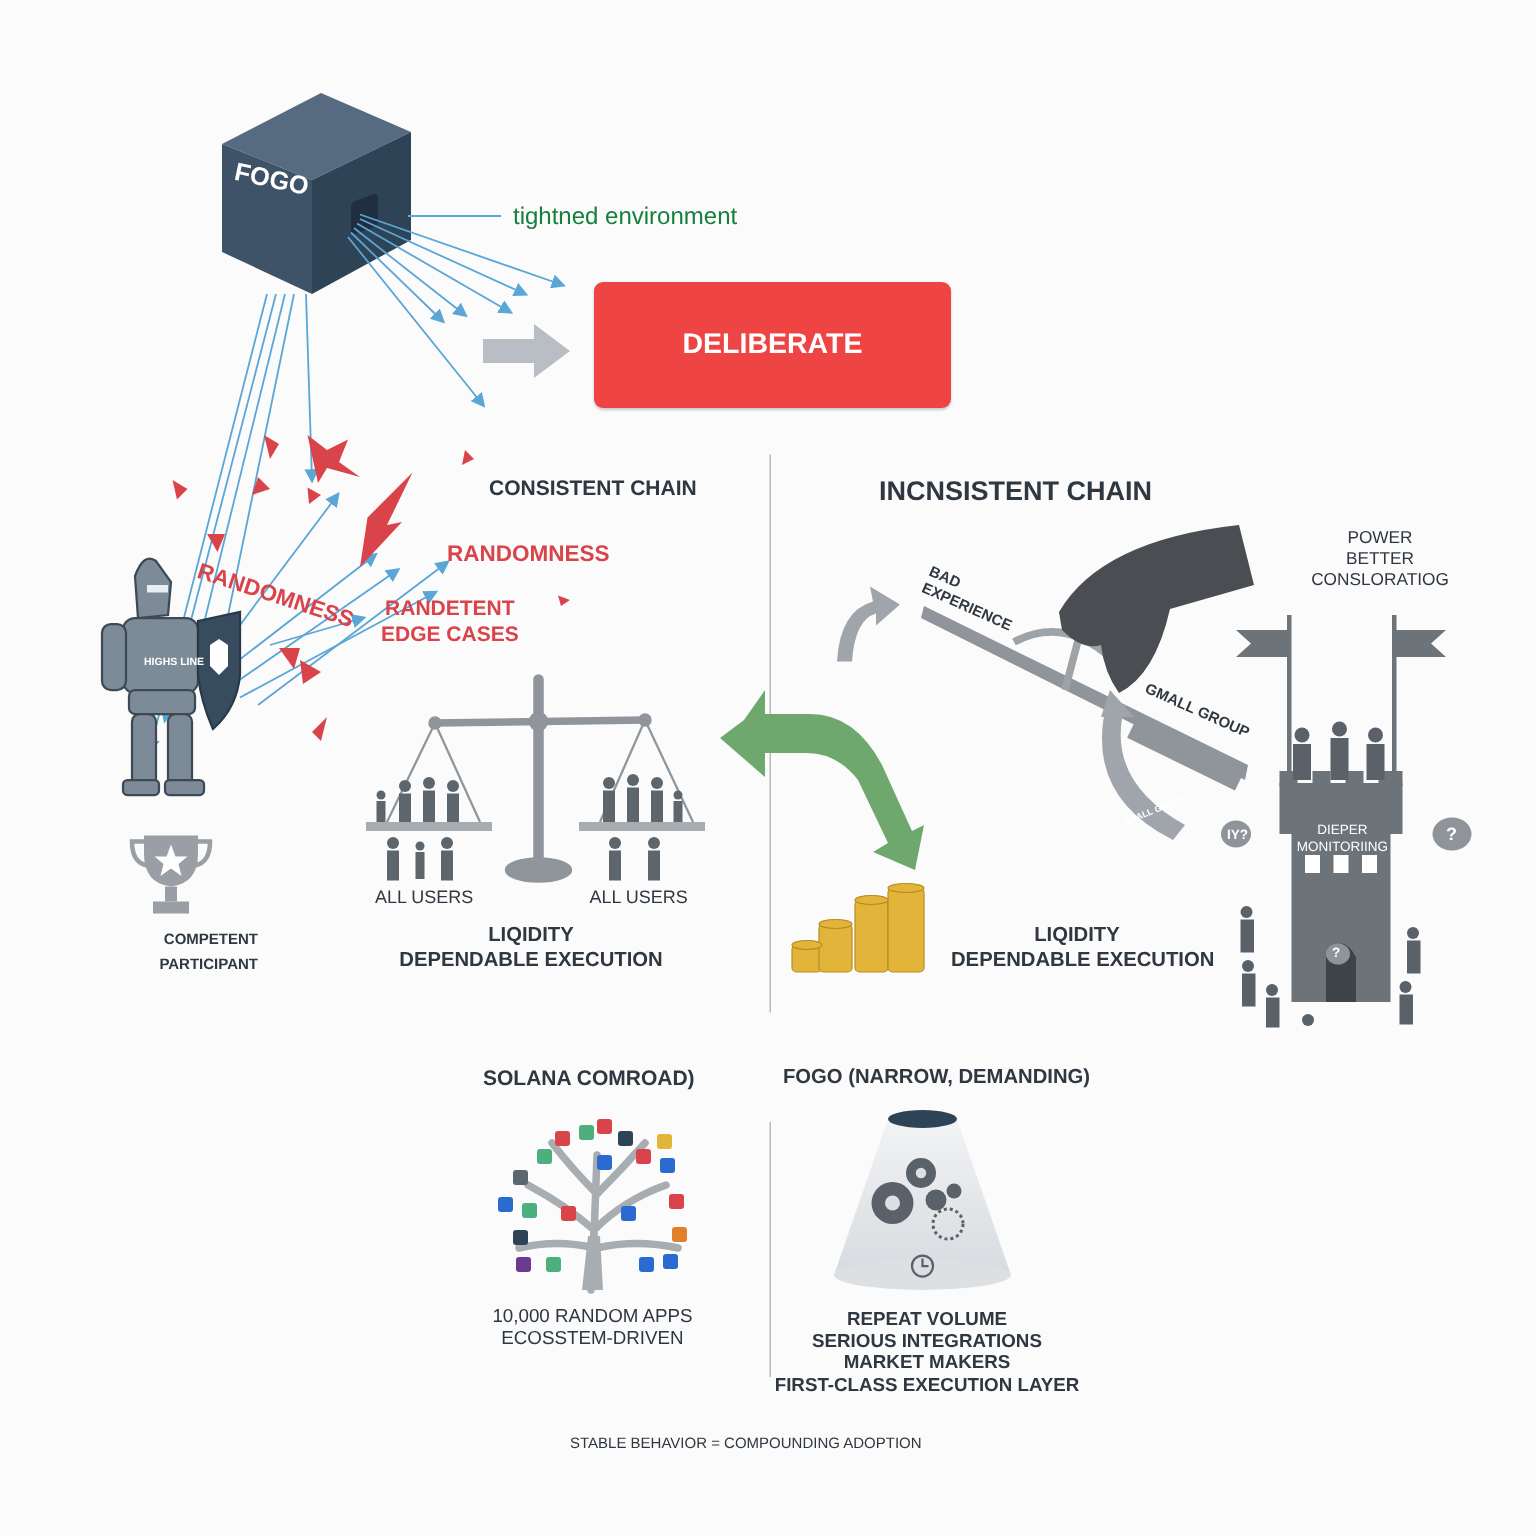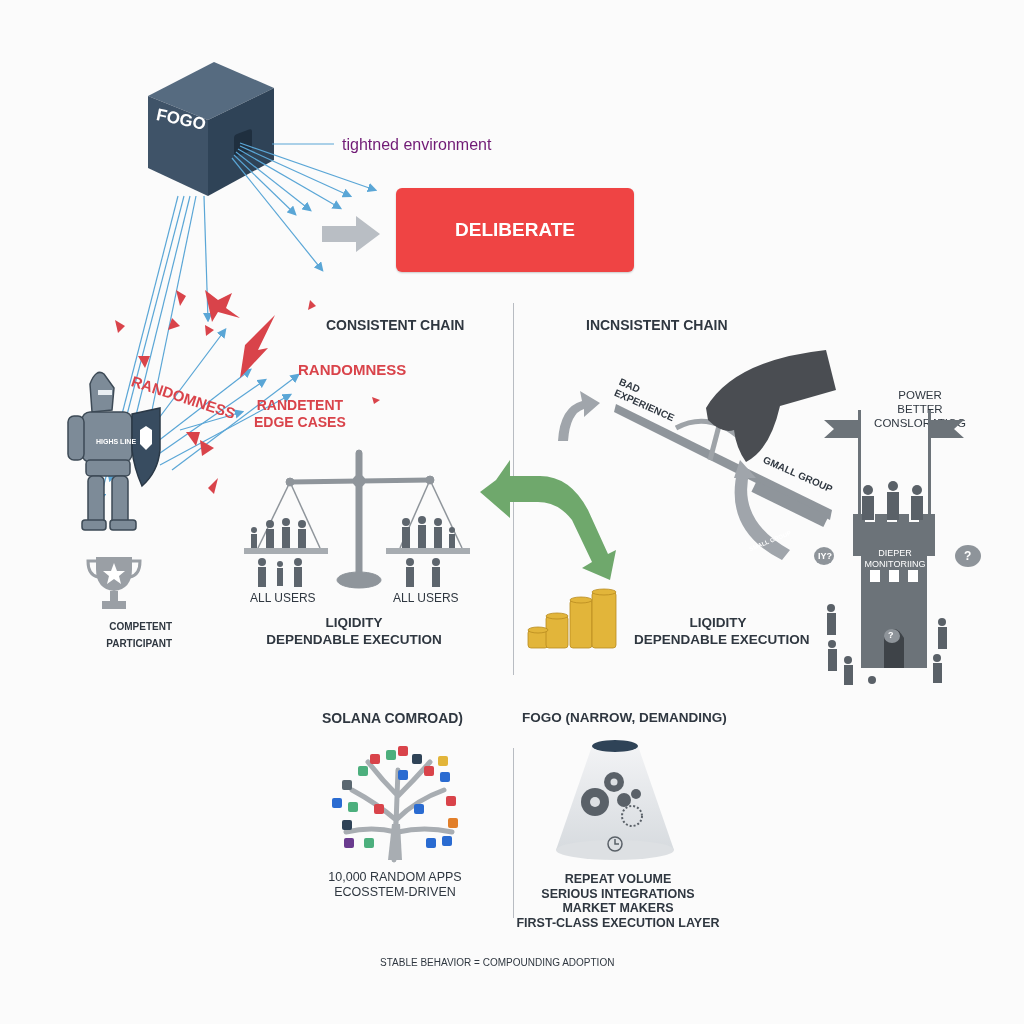--- a/index.html
+++ b/index.html
@@ -46,21 +46,21 @@
     <line x1="204" y1="196" x2="208" y2="320"></line>
     <line x1="135" y1="450" x2="225" y2="330"></line>
     <line x1="140" y1="455" x2="250" y2="370"></line>
     <line x1="150" y1="460" x2="265" y2="380"></line>
     <line x1="160" y1="465" x2="290" y2="395"></line>
     <line x1="172" y1="470" x2="298" y2="375"></line>
     <line x1="180" y1="430" x2="242" y2="412"></line>
   </g>
   <line x1="272" y1="144" x2="334" y2="144" stroke="#5aa6d6" stroke-width="1.2"></line>
 </svg>
-<div class="lbl" style="left:342px;top:136px;font-size:16px;font-weight:400;color:#701a75;">tightned environment</div>
+<div class="lbl" style="left:342px;top:136px;font-size:16px;font-weight:400;color:#15803d;">tightned environment</div>
 
 <svg style="left:322px;top:216px;" width="60" height="40">
   <polygon points="0,10 34,10 34,0 58,18 34,36 34,26 0,26" fill="#b9bec4"></polygon>
 </svg>
 
 <div class="decision">
   <div>DELIBERATE</div>
 </div>
 
 <svg style="left:0;top:0;" width="1024" height="1024">
@@ -170,21 +170,21 @@
 <div class="lbl dark" style="left:393px;top:591px;font-size:12px;font-weight:400;">ALL USERS</div>
 <div class="lbl dark" style="left:262px;top:614px;width:184px;font-size:13.5px;line-height:17px;">
   <div>LIQIDITY</div>
   <div>DEPENDABLE EXECUTION</div>
 </div>
 
 <svg style="left:460px;top:450px;" width="160" height="140">
   <path d="M36,30 L50,10 L50,26 L80,26 Q110,26 128,60 L148,104 L156,100 L150,130 L122,118 L132,112 L112,70 Q98,52 78,52 L50,52 L50,68 L20,42 Z" fill="#6fa86c"></path>
 </svg>
 
-<div class="lbl dark" style="left:586px;top:317px;font-size:14px;">INCNSISTENT CHAIN</div>
+<div class="lbl dark" style="left:586px;top:317px;font-size:18px;">INCNSISTENT CHAIN</div>
 
 <svg style="left:550px;top:385px;" width="60" height="60">
   <path d="M8,56 Q10,22 32,16 L30,6 L50,18 L34,32 L34,24 Q20,28 18,56 Z" fill="#a0a5ab"></path>
 </svg>
 
 <svg style="left:610px;top:350px;" width="230" height="230">
   <polygon points="6,54 222,160 220,170 4,62" fill="#8f959b"></polygon>
   <path d="M66,78 Q100,60 132,90" fill="none" stroke="#9ea3a8" stroke-width="5"></path>
   <line x1="110" y1="72" x2="100" y2="110" stroke="#9ea3a8" stroke-width="5"></line>
   <path d="M96,58 Q124,10 216,0 L226,40 L170,56 Q160,100 136,112 Q126,98 124,80 Q112,84 98,70 Z" fill="#4a4d52"></path>
@@ -209,21 +209,21 @@
     <ellipse cx="31" cy="28" rx="11" ry="3"></ellipse>
     <ellipse cx="55" cy="12" rx="11" ry="3"></ellipse>
     <ellipse cx="78" cy="4" rx="12" ry="3"></ellipse>
   </g>
 </svg>
 <div class="lbl dark" style="left:634px;top:614px;width:168px;font-size:13.5px;line-height:17px;">
   <div>LIQIDITY</div>
   <div>DEPENDABLE EXECUTION</div>
 </div>
 
-<div class="lbl dark" style="left:874px;top:352px;width:92px;font-size:11.5px;line-height:14px;font-weight:400;margin-top:36px;">
+<div class="lbl dark" style="left:874px;top:352px;width:92px;font-size:11.5px;line-height:14px;font-weight:400;">
   <div>POWER</div>
   <div>BETTER</div>
   <div>CONSLORATIOG</div>
 </div>
 
 <svg style="left:800px;top:410px;" width="210" height="270">
   <g fill="#6c7379">
     <rect x="58" y="0" width="3" height="110"></rect>
       <polygon points="24,10 60,10 60,28 24,28 34,19"></polygon>
     <rect x="128" y="0" width="3" height="110"></rect>

